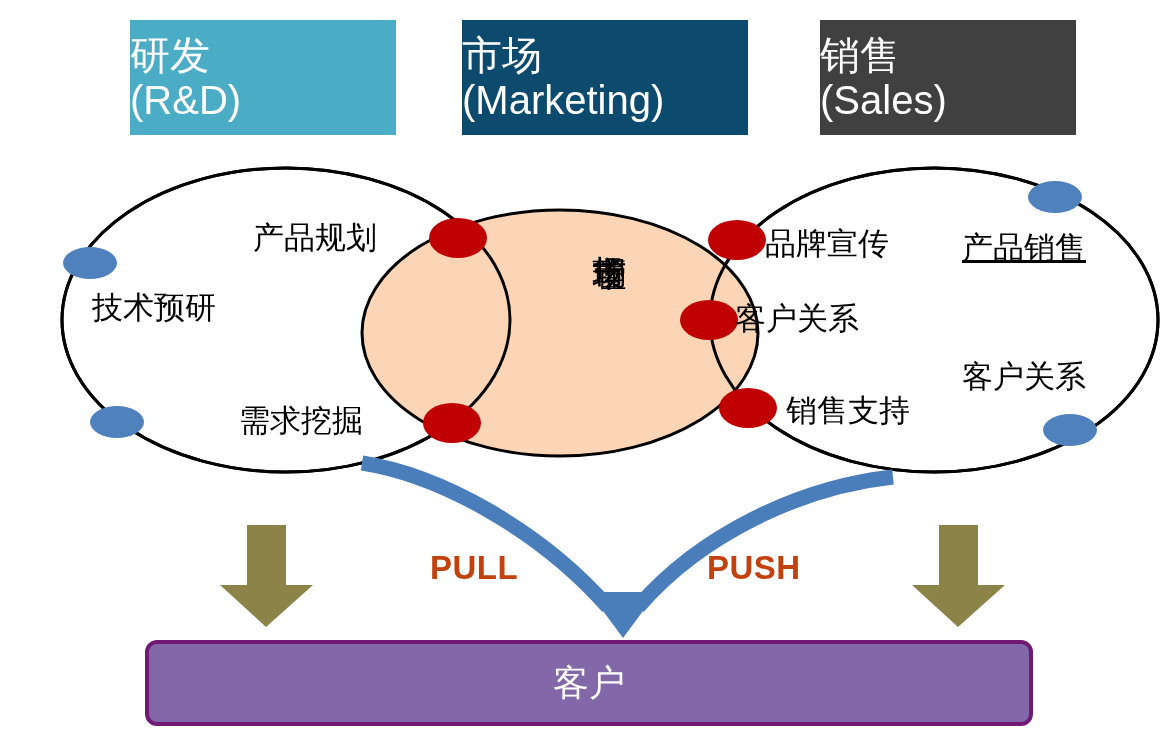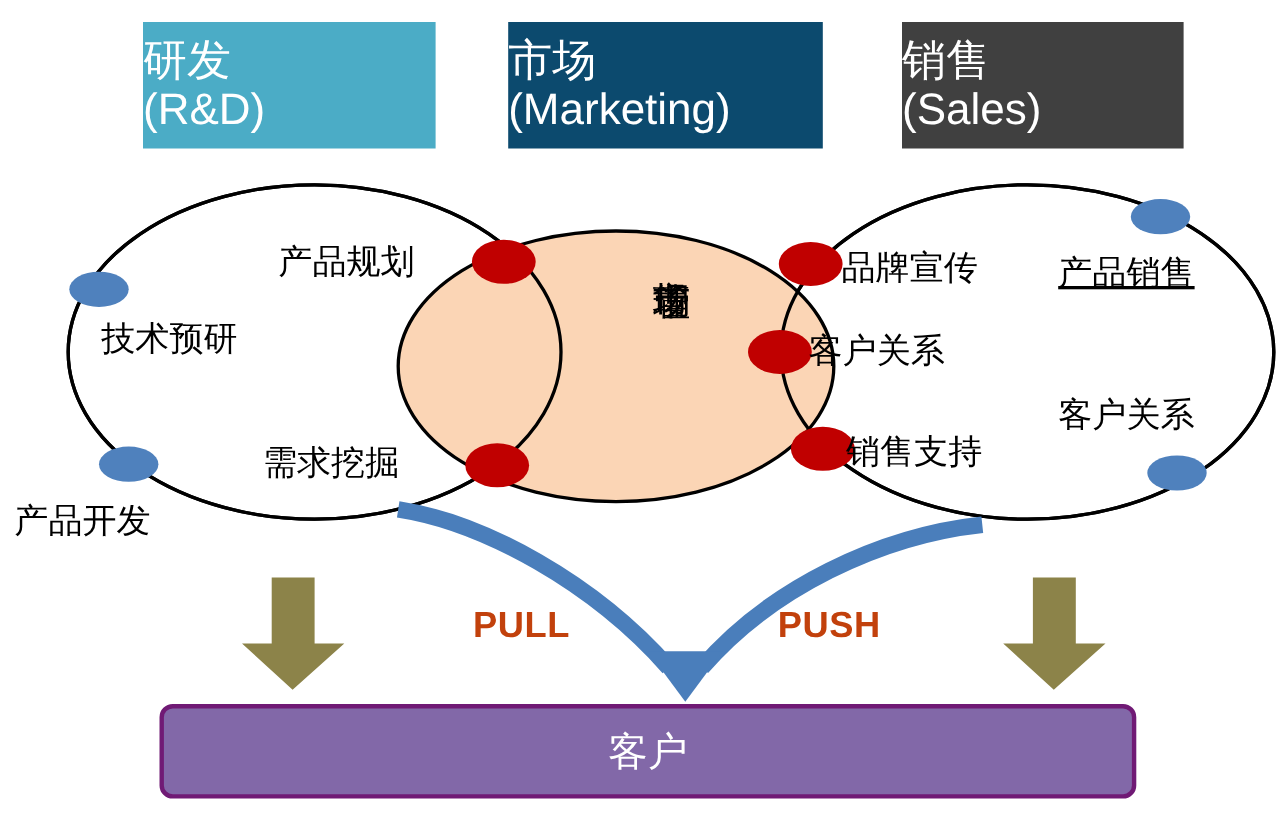--- a/index.html
+++ b/index.html
@@ -127,33 +127,32 @@
     <span class="hdr-line">销售</span>
     <span class="hdr-line">(Sales)</span>
   </div>
 
   <div class="lbl" style="left:253px; top:222px;">产品规划</div>
 
   <div class="lbl" style="left:92px; top:292px;">技术预研</div>
 
   <div class="lbl" style="left:239px; top:405px;">需求挖掘</div>
 
-  <div class="lbl" style="left:13px; top:458px;">产品开发</div>
 
   <div class="lbl-vert" style="left:592px; top:228px;">市场管理</div>
 
   <div class="lbl" style="left:765px; top:228px;">品牌宣传</div>
 
   <div class="lbl" style="left:962px; top:232px;text-decoration:underline;">产品销售</div>
 
   <div class="lbl" style="left:735px; top:303px;">客户关系</div>
 
   <div class="lbl" style="left:962px; top:361px;">客户关系</div>
 
-  <div class="lbl" style="left:769px; top:395px;">销售支持</div>
+  <div class="lbl" style="left:786px; top:395px;">销售支持</div>
 
   <div class="flow-lbl" style="left:430px; top:549px;">PULL</div>
   <div class="flow-lbl" style="left:707px; top:549px;">PUSH</div>
 
   <div class="customer-box" style="left:145px; top:640px; width:880px; height:78px; background:#8268A8;">
     <span>客户</span>
   </div>
 
 </div>
 

